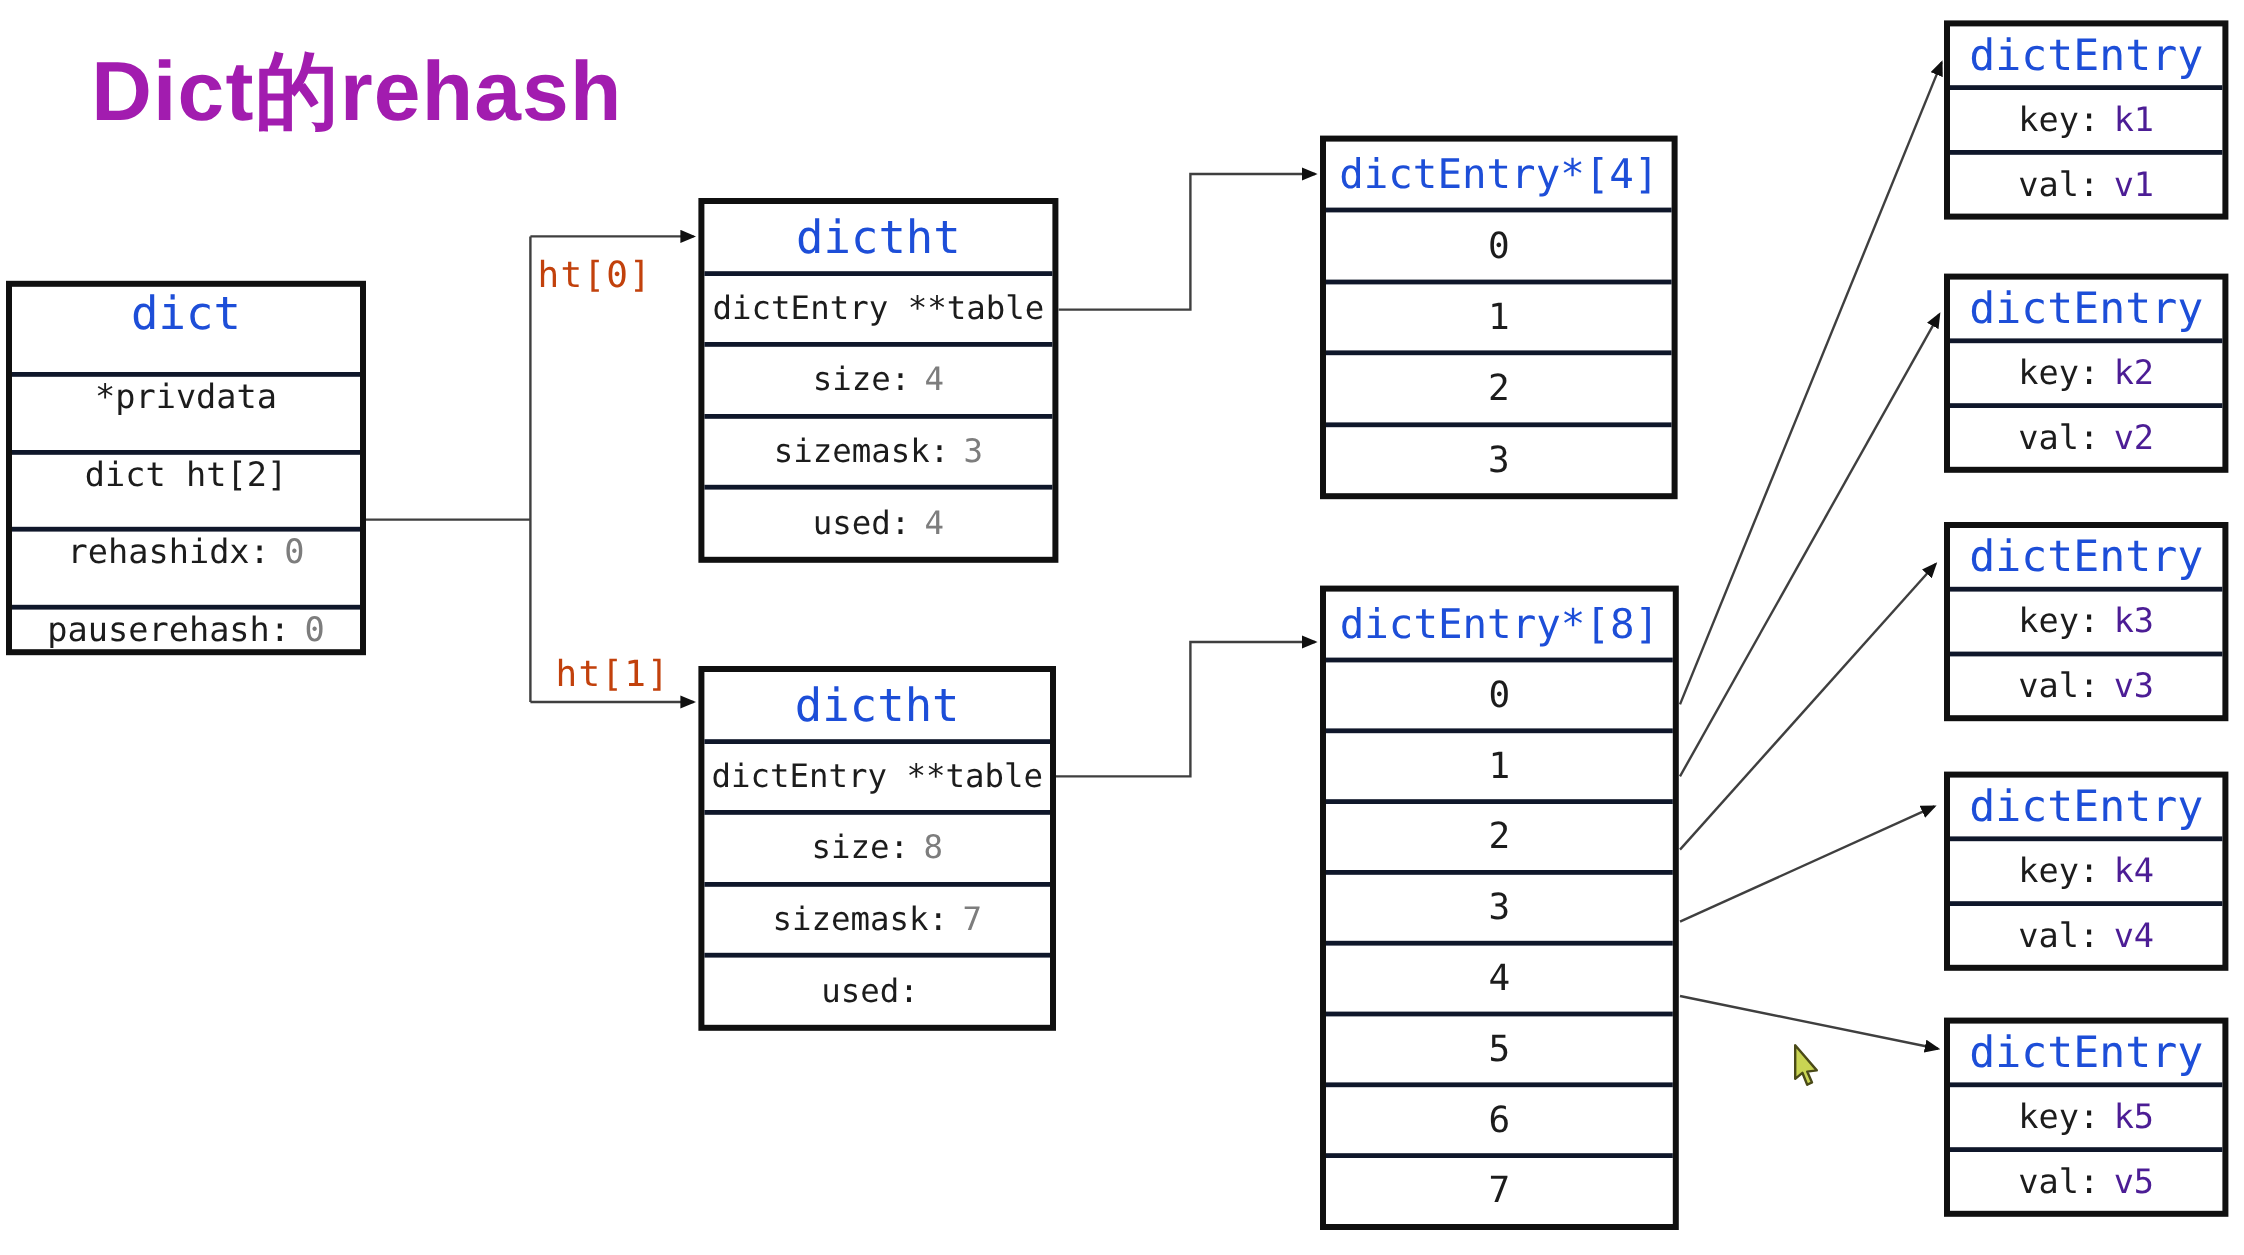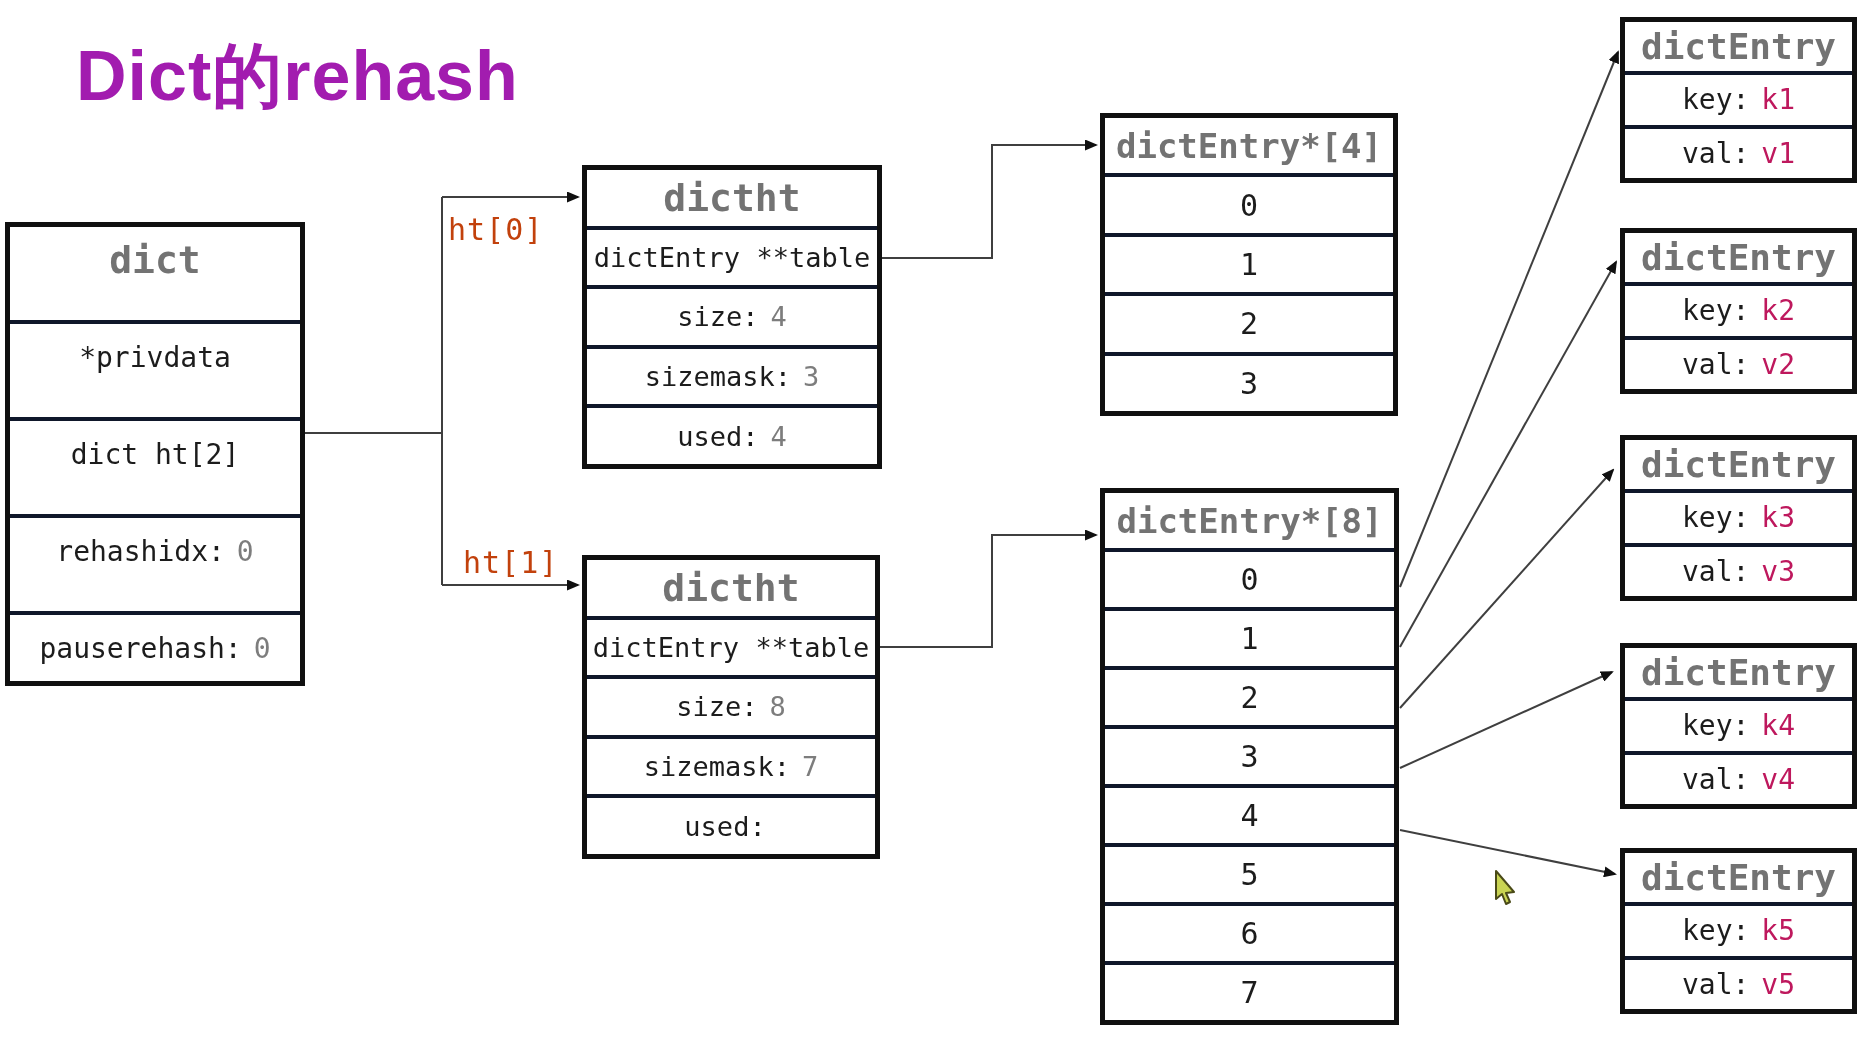--- a/index.html
+++ b/index.html
@@ -6,25 +6,25 @@
   .page{position:relative;width:1870px;height:1046px;background:#ffffff;overflow:hidden;
         font-family:"DejaVu Sans Mono","Liberation Mono",monospace;}
   .title{position:absolute;left:76px;top:30px;margin:0;
          font-family:"Liberation Sans","DejaVu Sans",sans-serif;
          font-size:70px;font-weight:bold;color:#a21caf;letter-spacing:1px;}
   svg.overlay{position:absolute;left:0;top:0;width:1870px;height:1046px;pointer-events:none;}
   .box{position:absolute;box-sizing:border-box;background:#fff;border:5px solid #101010;
        display:flex;flex-direction:column;}
   .box .row{flex:1;display:flex;align-items:center;justify-content:center;gap:12px;
             border-top:4px solid #0f172a;white-space:nowrap;color:#1c1c1c;}
-  .box .row.hdr{border-top:none;font-weight:bold;color:#737373;}
+  .box .row.hdr{border-top:none;font-weight:normal;color:#1d4ed8;}
   .val{color:#7d7d7d;}
-  .val.dark{color:#be185d;}
+  .val.dark{color:#4c1d95;}
   
-  #dict-box{left:5px;top:222px;width:300px;height:464px;font-size:28px;gap:27px;}
+  #dict-box{left:5px;top:234px;width:300px;height:312px;font-size:28px;gap:27px;}
   #dict-box .hdr{font-size:38px;}
   #ht0-box{left:582px;top:165px;width:300px;height:304px;font-size:27px;}
   #ht0-box .hdr{font-size:38px;}
   #ht1-box{left:582px;top:555px;width:298px;height:304px;font-size:27px;}
   #ht1-box .hdr{font-size:38px;}
   
   #arr4-box{left:1100px;top:113px;width:298px;height:303px;font-size:30px;}
   #arr4-box .hdr{font-size:34px;border-radius:26px;}
   #arr8-box{left:1100px;top:488px;width:299px;height:537px;font-size:30px;}
   #arr8-box .hdr{font-size:34px;}

